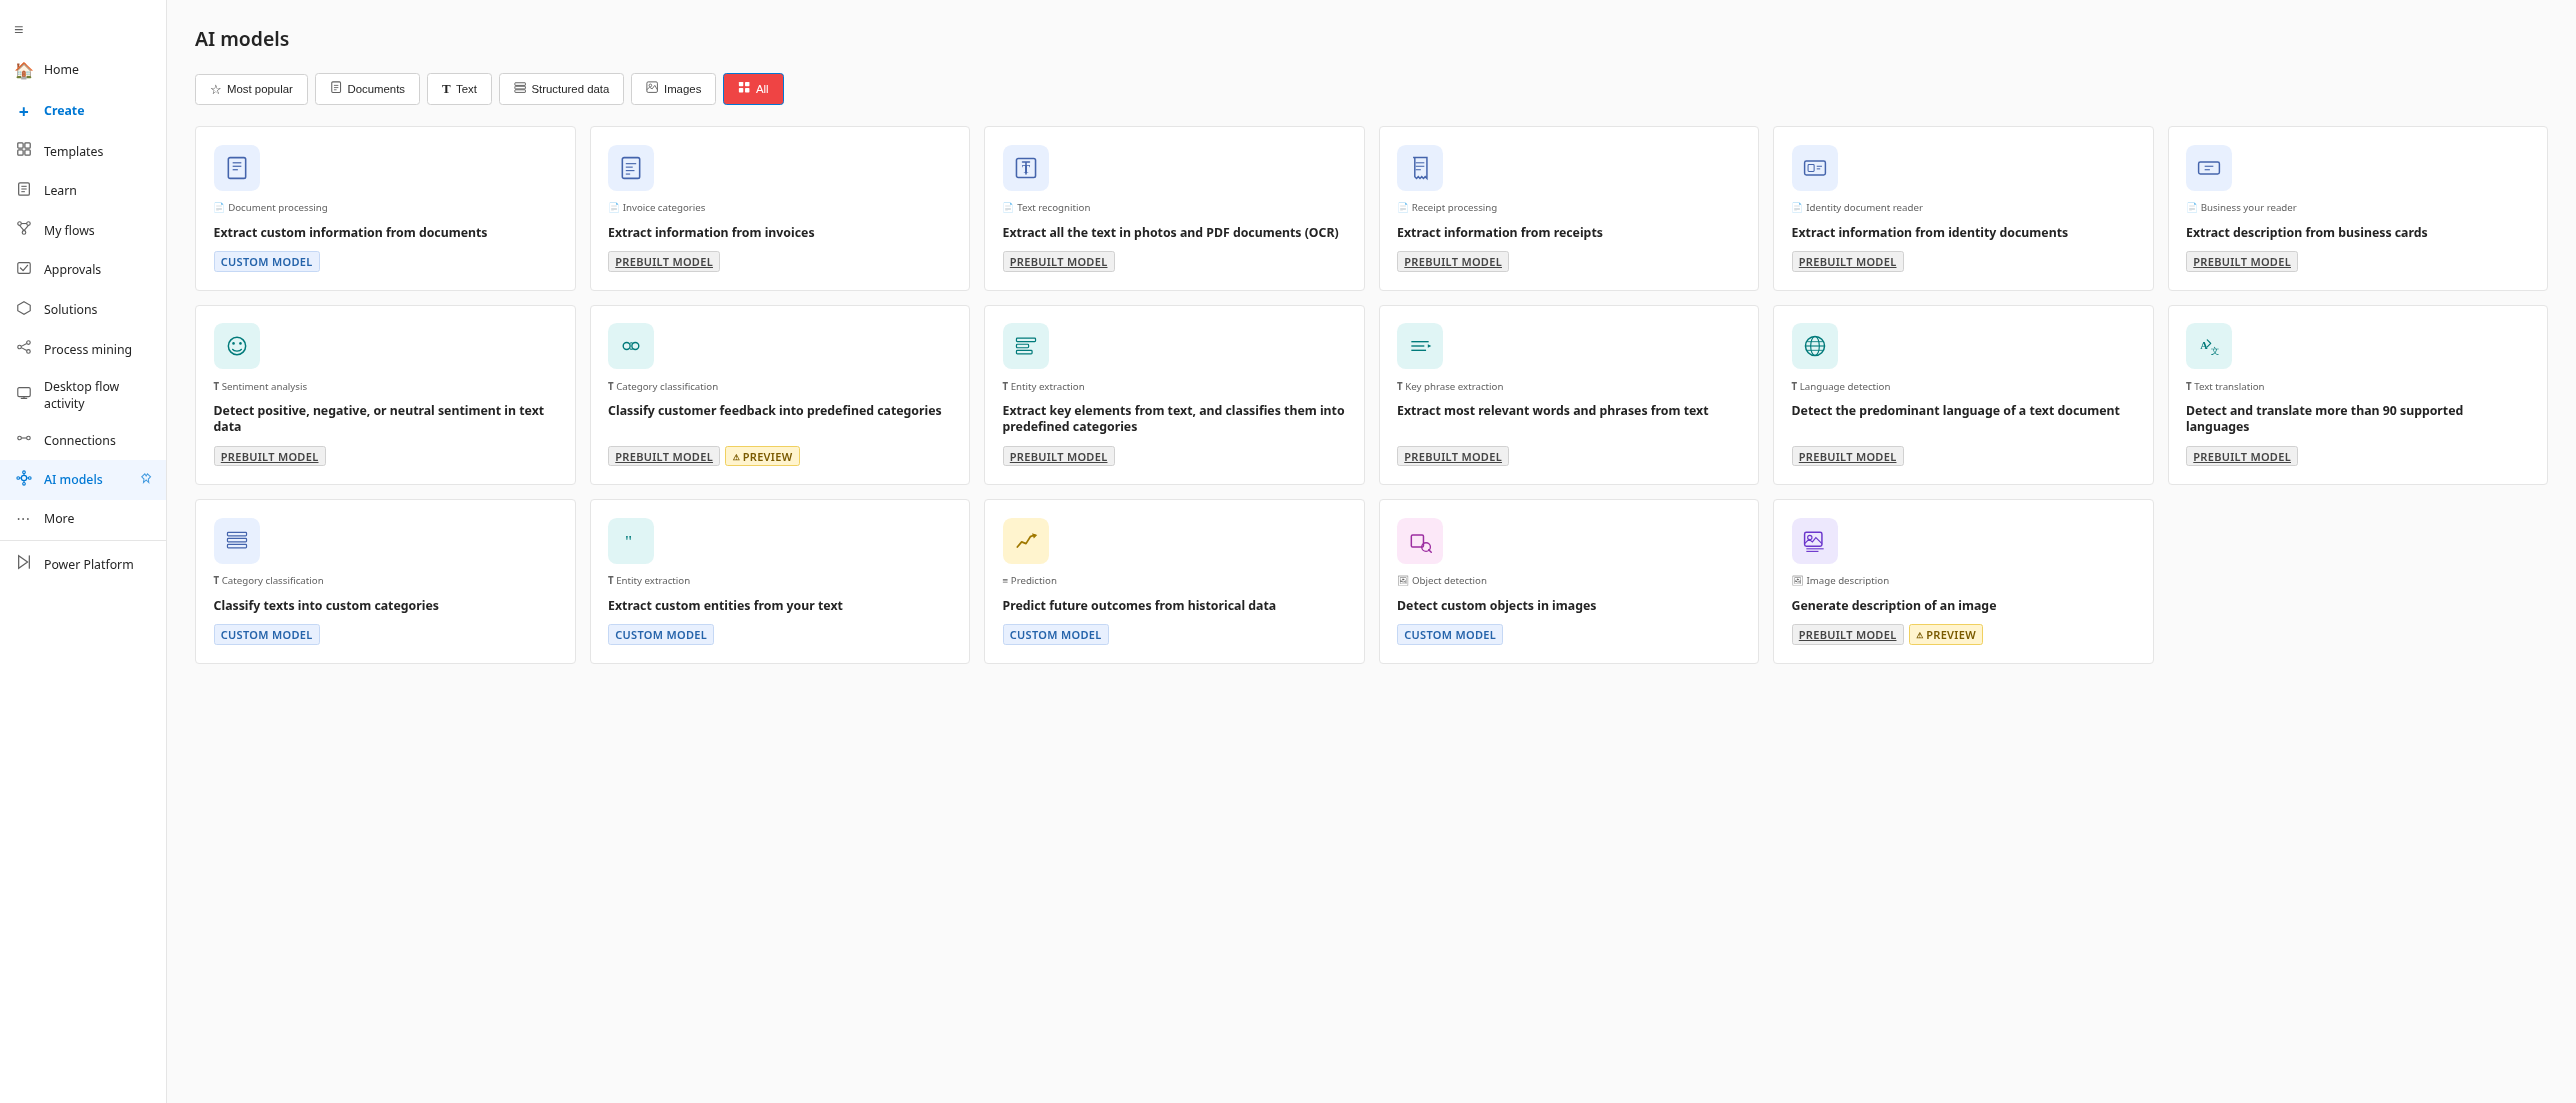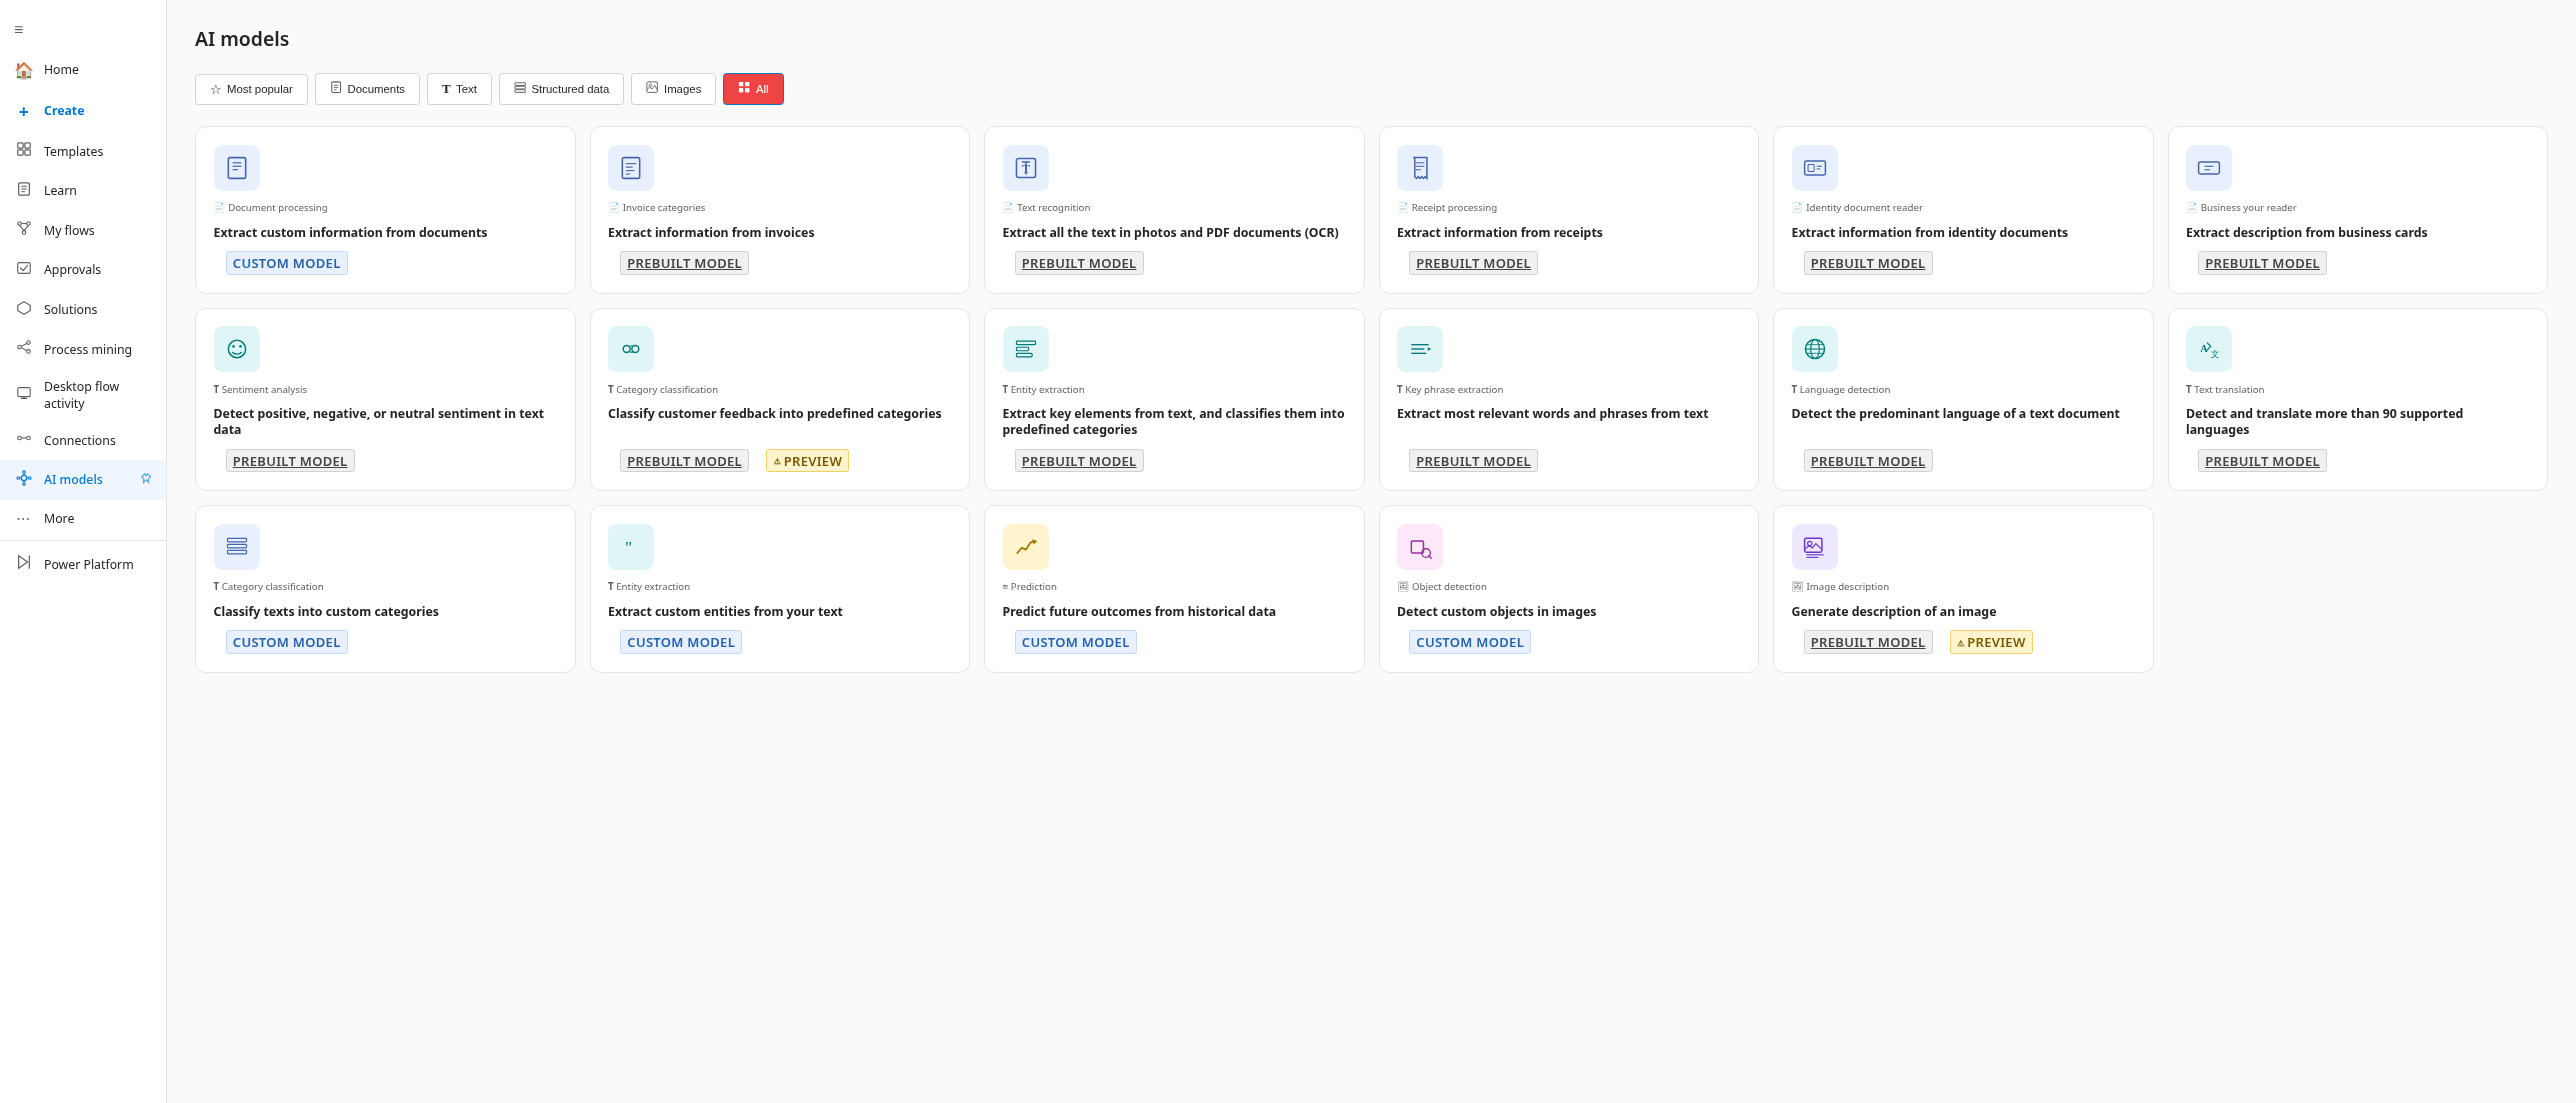--- a/index.html
+++ b/index.html
@@ -87,21 +87,21 @@
     
     .cards-grid {
       display: grid;
       grid-template-columns: repeat(6, 1fr);
       gap: 14px;
     }
 
     .card {
       background: #fff;
       border: 0.9px solid #e5e5e5;
-      border-radius: 11px;
+      border-radius: 4px;
       padding: 17.6px;
       display: flex;
       flex-direction: column;
       gap: 10.6px;
       cursor: pointer;
       transition: box-shadow 0.15s;
       min-height: 150px;
     }
 
     .card-icon-wrap {
@@ -123,26 +123,25 @@
     .card-meta { font-size: 9.7px; color: #616161; }
     .card-title { font-size: 12.3px; font-weight: 700; color: #242424; line-height: 1.3; }
 
     .card-badges {
       display: flex;
       flex-wrap: wrap;
       gap: 5.3px;
       margin-top: auto;
     }
     .badge {
-      font-size: 13px;
+      font-size: 11px;
       font-weight: 600;
       padding: 1.8px 6.2px;
       border-radius: 2.6px;
       letter-spacing: 0.3px;
-      margin-left: 12px;
     }
     .badge-custom { background: #e8f0fe; color: #2563aa; border: 0.9px solid #c5d8f5; }
     .badge-prebuilt { background: #f0f0f0; color: #444; border: 0.9px solid #d1d1d1; text-decoration: underline; }
     .badge-preview { background: #fff4ce; color: #7a5a00; border: 0.9px solid #f0d060; display: flex; align-items: center; gap: 2.6px; }
     .badge-preview::before { content: "⚠"; font-size: 8px; }
   </style>
 </head>
 <body>
 
 <nav class="sidebar">

